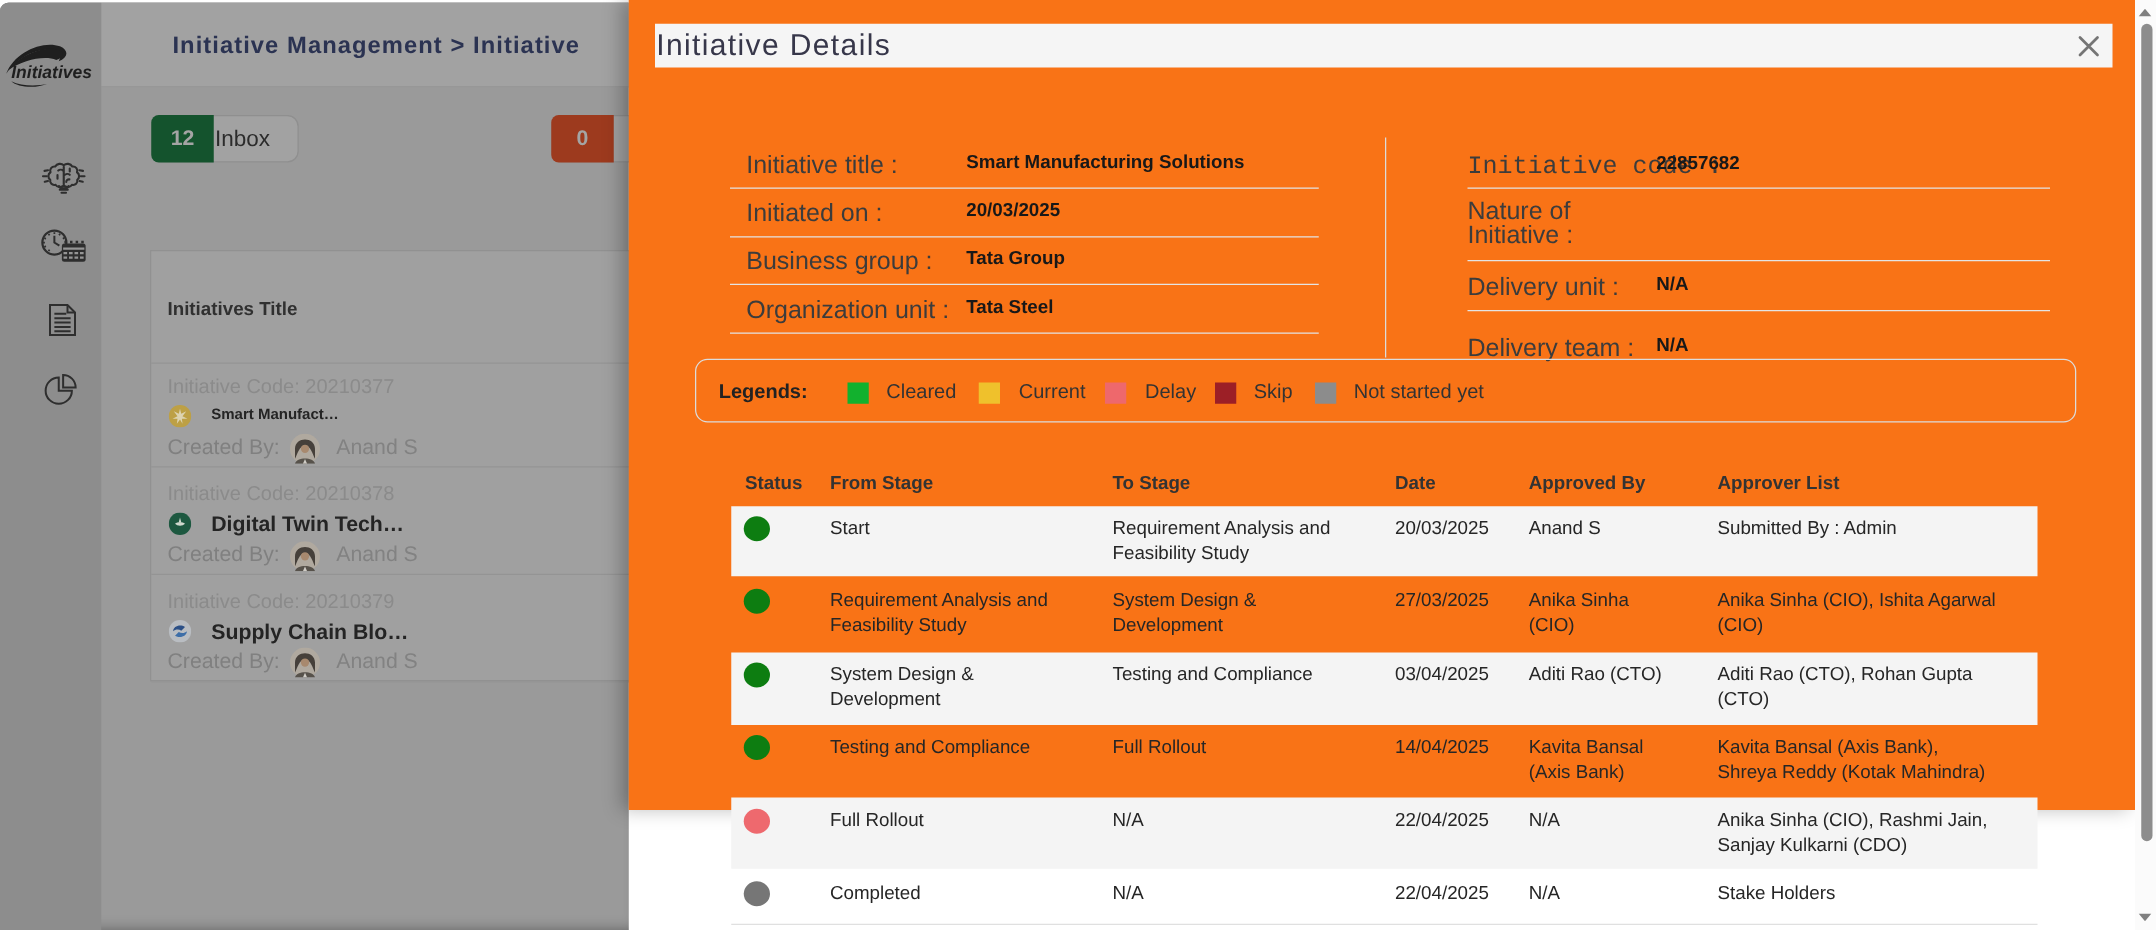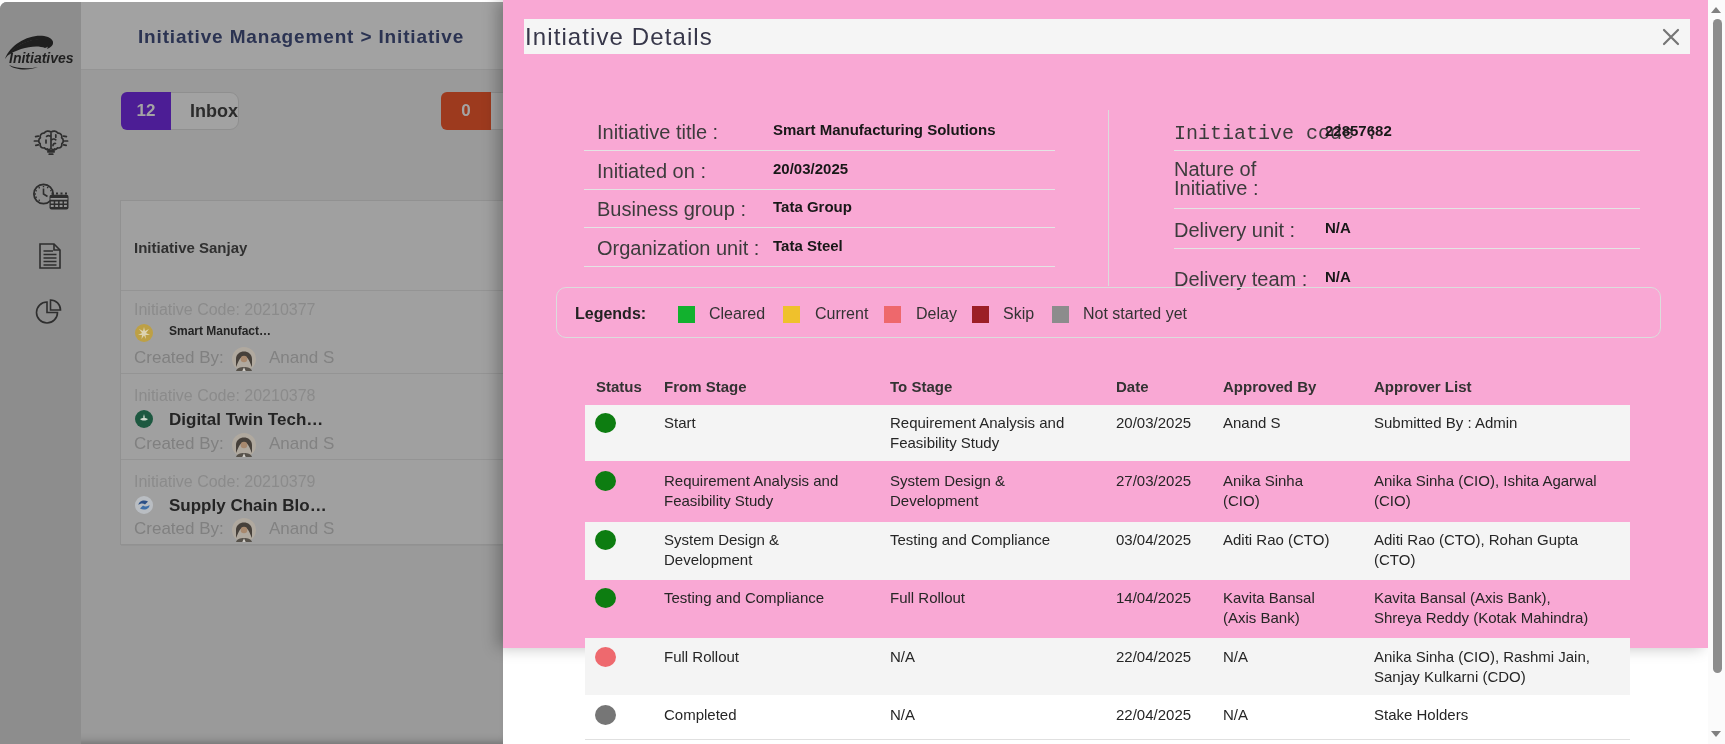--- a/index.html
+++ b/index.html
@@ -10,29 +10,29 @@
 
   
   .left { position:absolute; left:0; top:2px; width:503px; height:742px; background:#9a9a9a; border-top-left-radius:7px; overflow:hidden; box-shadow: inset 0 -7px 9px -5px rgba(0,0,0,0.25), inset 5px 0 7px -4px rgba(0,0,0,0.18); }
   .sidebar { position:absolute; left:0; top:0; width:81px; height:742px; background:#8d8d8d; }
   .lhead { position:absolute; left:81px; top:0; width:422px; height:68px; background:#a2a2a2; border-bottom:1px solid #949494; }
   .ltitle { position:absolute; left:99px; top:24px; width:404px; text-align:center; font-size:19px; font-weight:bold; color:#2b3352; letter-spacing:0.85px; }
 
   
   .tab { position:absolute; top:90px; height:38px; background:#a2a2a2; border:1px solid #8f8f8f; border-radius:9px; }
   .tabnum { position:absolute; left:-1px; top:-1px; width:50px; height:38px; border-radius:6px 0 0 6px; color:#a4a4a4; font-size:17px; font-weight:bold; text-align:center; line-height:38px; }
-  .tablabel { position:absolute; left:50px; right:0; top:0; height:36px; text-align:right; line-height:36px; font-size:18px; font-weight:700; color:#2c2c2c; }
+  .tablabel { position:absolute; left:50px; right:0; top:0; height:36px; text-align:left; line-height:36px; font-size:18px; font-weight:400; color:#2c2c2c; }
 
   
   .panel { position:absolute; left:120px; top:198px; width:383px; height:345px; background:#a0a0a0; border:1px solid #919191; border-right:none; }
   .prow-sep { position:absolute; left:0; width:383px; height:1px; background:#949494; }
   .ptext { position:absolute; white-space:nowrap; }
 
   
-  .modal { position:absolute; left:503px; top:0; width:1205px; height:648px; background:#f9a8d4; box-shadow:-6px 0 14px rgba(0,0,0,0.25); }
+  .modal { position:absolute; left:503px; top:0; width:1205px; height:648px; background:#f97316; box-shadow:-6px 0 14px rgba(0,0,0,0.25); }
   .mhead { position:absolute; left:21px; top:19px; width:1166px; height:35px; background:#f5f5f5; }
   .mtitle { position:absolute; left:22px; top:23px; font-size:24px; letter-spacing:1.1px; color:#37374a; }
   .mclose { position:absolute; left:1159px; top:28px; width:18px; height:18px; }
 
   .dlabel { position:absolute; font-size:20px; color:#3c3c3c; }
   .dvalue { position:absolute; font-size:15px; font-weight:bold; color:#181818; }
   .dsep { position:absolute; height:1px; background:#e4e4e4; }
   .vdiv { position:absolute; left:605px; top:110px; width:1px; height:176px; background:#dcdcdc; }
 
   .legends { position:absolute; left:53px; top:287px; width:1105px; height:51px; border:1px solid #dcdcdc; border-radius:10px; }
@@ -88,30 +88,30 @@
       <path d="M3 2 L17 2 L23 8 L23 26 L3 26 Z"></path>
       <path d="M17 2 L17 8 L23 8"></path>
       <path d="M6.5 9 L16 9 M6.5 12.5 L19.5 12.5 M6.5 16 L19.5 16 M6.5 19.5 L19.5 19.5 M6.5 23 L19.5 23"></path>
     </svg>
     <svg class="abs" style="left:35px; top:296px;" width="28" height="27" viewBox="0 0 28 27" fill="none" stroke="#2e2e2e" stroke-width="1.6">
       <path d="M12 4 A 10.5 10.5 0 1 0 22.5 14.5 L 12 14.5 Z"></path>
       <path d="M15.5 2 A 10 10 0 0 1 25.5 12 L 15.5 12 Z"></path>
     </svg>
 
     <div class="tab" style="left:121px; width:118px;">
-      <div class="tabnum" style="background:#4c1d95;">12</div>
+      <div class="tabnum" style="background:#14532d;">12</div>
       <div class="tablabel">Inbox</div>
     </div>
     <div class="tab" style="left:441px; width:130px;">
       <div class="tabnum" style="background:#9d3a1e;">0</div>
       <div class="tablabel"></div>
     </div>
 
     <div class="panel"></div>
-    <div class="ptext" style="left:134px; top:237px; font-size:15px; font-weight:bold; color:#303030;">Initiative Sanjay</div>
+    <div class="ptext" style="left:134px; top:237px; font-size:15px; font-weight:bold; color:#303030;">Initiatives Title</div>
     <div class="prow-sep" style="left:121px; top:288px;"></div>
     <div class="prow-sep" style="left:121px; top:371px;"></div>
     <div class="prow-sep" style="left:121px; top:457px;"></div>
     <div class="prow-sep" style="left:121px; top:543px;"></div>
 
     <div class="ptext" style="left:134px; top:299px; font-size:16px; color:#8b8b8b;">Initiative Code: 20210377</div>
     <svg class="abs" style="left:135px; top:322px;" width="18" height="18" viewBox="0 0 18 18">
       <circle cx="9" cy="9" r="9" fill="#bda045"></circle>
       <path d="M9 3 L10 7 L14 5 L11 9 L15 11 L10.5 11 L11 15 L9 11.5 L6.5 15 L7 11 L3 11 L7 9 L4 5 L8 7 Z" fill="#ddd3b0"></path>
     </svg>

